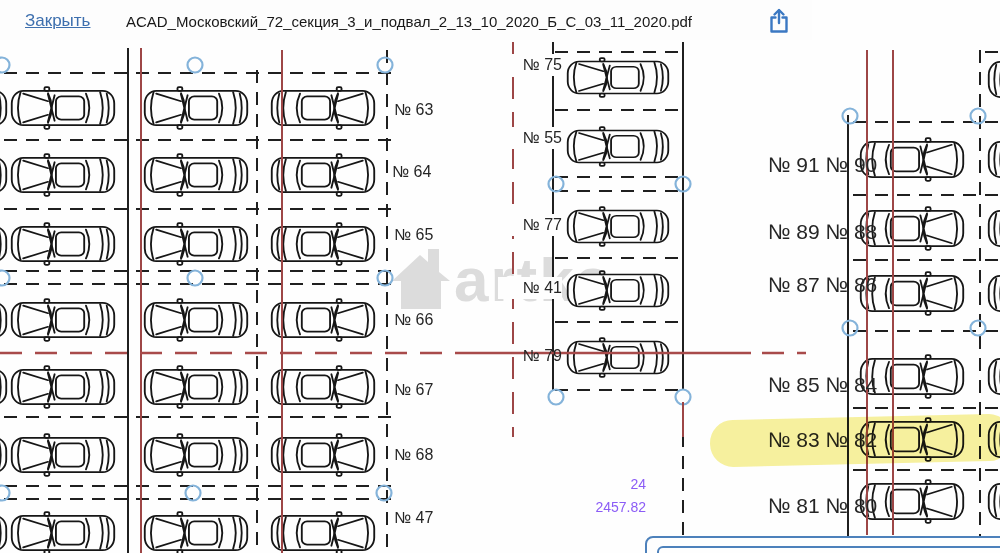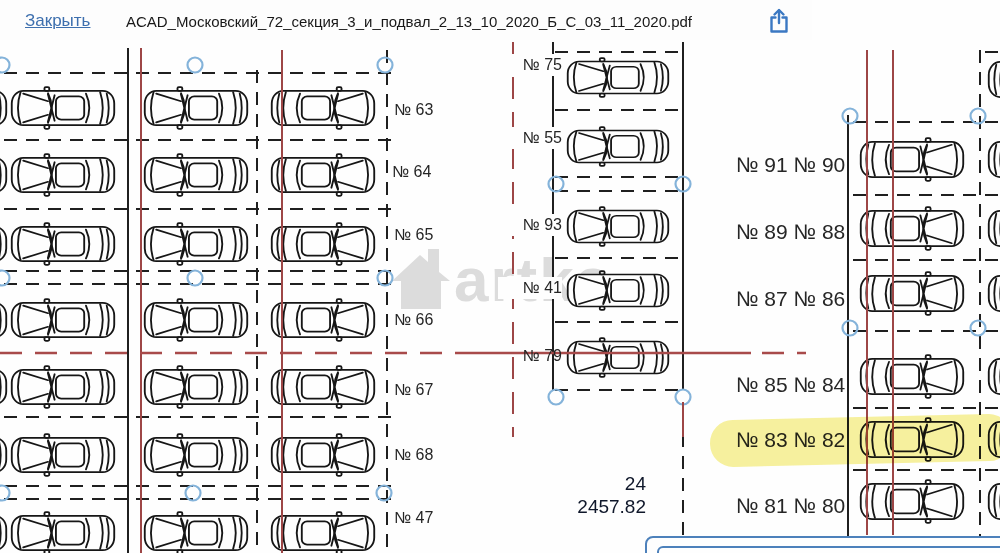--- a/index.html
+++ b/index.html
@@ -36,23 +36,23 @@
   .ln-red{stroke:#9d4646;stroke-width:2;}
   .ln-redh{stroke:#a84a4a;stroke-width:2.4;}
   .rdash{stroke-dasharray:22 13;}
   .mk{fill:none;stroke:#84b3da;stroke-width:2.2;}
   
   .lbl{
     position:absolute;z-index:5;font-size:16px;color:#262626;line-height:22px;white-space:nowrap;
   }
   .lbl.mid{width:64px;text-align:right;background:#fefefe;}
   .lbl.mid.nobg{background:transparent;}
-  .lbl.right{width:112px;font-size:21px;}
+  .lbl.right{width:112px;font-size:21px;margin-left:32px;}
   .olive{
-    position:absolute;z-index:5;font-size:19px;color:#0f172a;text-align:right;line-height:20px;
+    position:absolute;z-index:5;font-size:14px;color:#8b5cf6;text-align:right;line-height:20px;
   }
   
   .highlight{
     position:absolute;left:710px;top:417px;width:302px;height:47px;z-index:20;
     background:#f2e963;opacity:.62;mix-blend-mode:multiply;border-radius:23px;
     transform:rotate(-1.3deg);
   }
   
   .frame{position:absolute;border:2.5px solid #4d81bb;border-radius:8px;z-index:6;background:transparent;}
   .frame.outer{left:645px;top:536px;width:430px;height:60px;}
@@ -217,27 +217,27 @@
     <span class="lbl" style="left:394px;top:99px">№ 63</span>
     <span class="lbl" style="left:392px;top:161px">№ 64</span>
     <span class="lbl" style="left:394px;top:224px">№ 65</span>
     <span class="lbl" style="left:394px;top:309px">№ 66</span>
     <span class="lbl" style="left:394px;top:379px">№ 67</span>
     <span class="lbl" style="left:394px;top:444px">№ 68</span>
     <span class="lbl" style="left:394px;top:507px">№ 47</span>
 
     <span class="lbl mid" style="left:498px;top:54px">№ 75</span>
     <span class="lbl mid" style="left:498px;top:127px">№ 55</span>
-    <span class="lbl mid" style="left:498px;top:214px">№ 93</span>
+    <span class="lbl mid" style="left:498px;top:214px">№ 77</span>
     <span class="lbl mid" style="left:498px;top:277px">№ 41</span>
     <span class="lbl mid nobg" style="left:498px;top:345px">№ 79</span>
 
     <span class="lbl right" style="left:736px;top:154px">№ 91 № 90</span>
     <span class="lbl right" style="left:736px;top:221px">№ 89 № 88</span>
-    <span class="lbl right" style="left:736px;top:288px">№ 87 № 86</span>
+    <span class="lbl right" style="left:736px;top:274px">№ 87 № 86</span>
     <span class="lbl right" style="left:736px;top:374px">№ 85 № 84</span>
     <span class="lbl right" style="left:736px;top:429px">№ 83 № 82</span>
     <span class="lbl right" style="left:736px;top:495px">№ 81 № 80</span>
   </div>
 
   <span class="olive" style="left:586px;top:474px;width:60px">24</span>
   <span class="olive" style="left:576px;top:497px;width:70px">2457.82</span>
 
   <div class="frame outer"></div>
   <div class="frame inner"></div>

